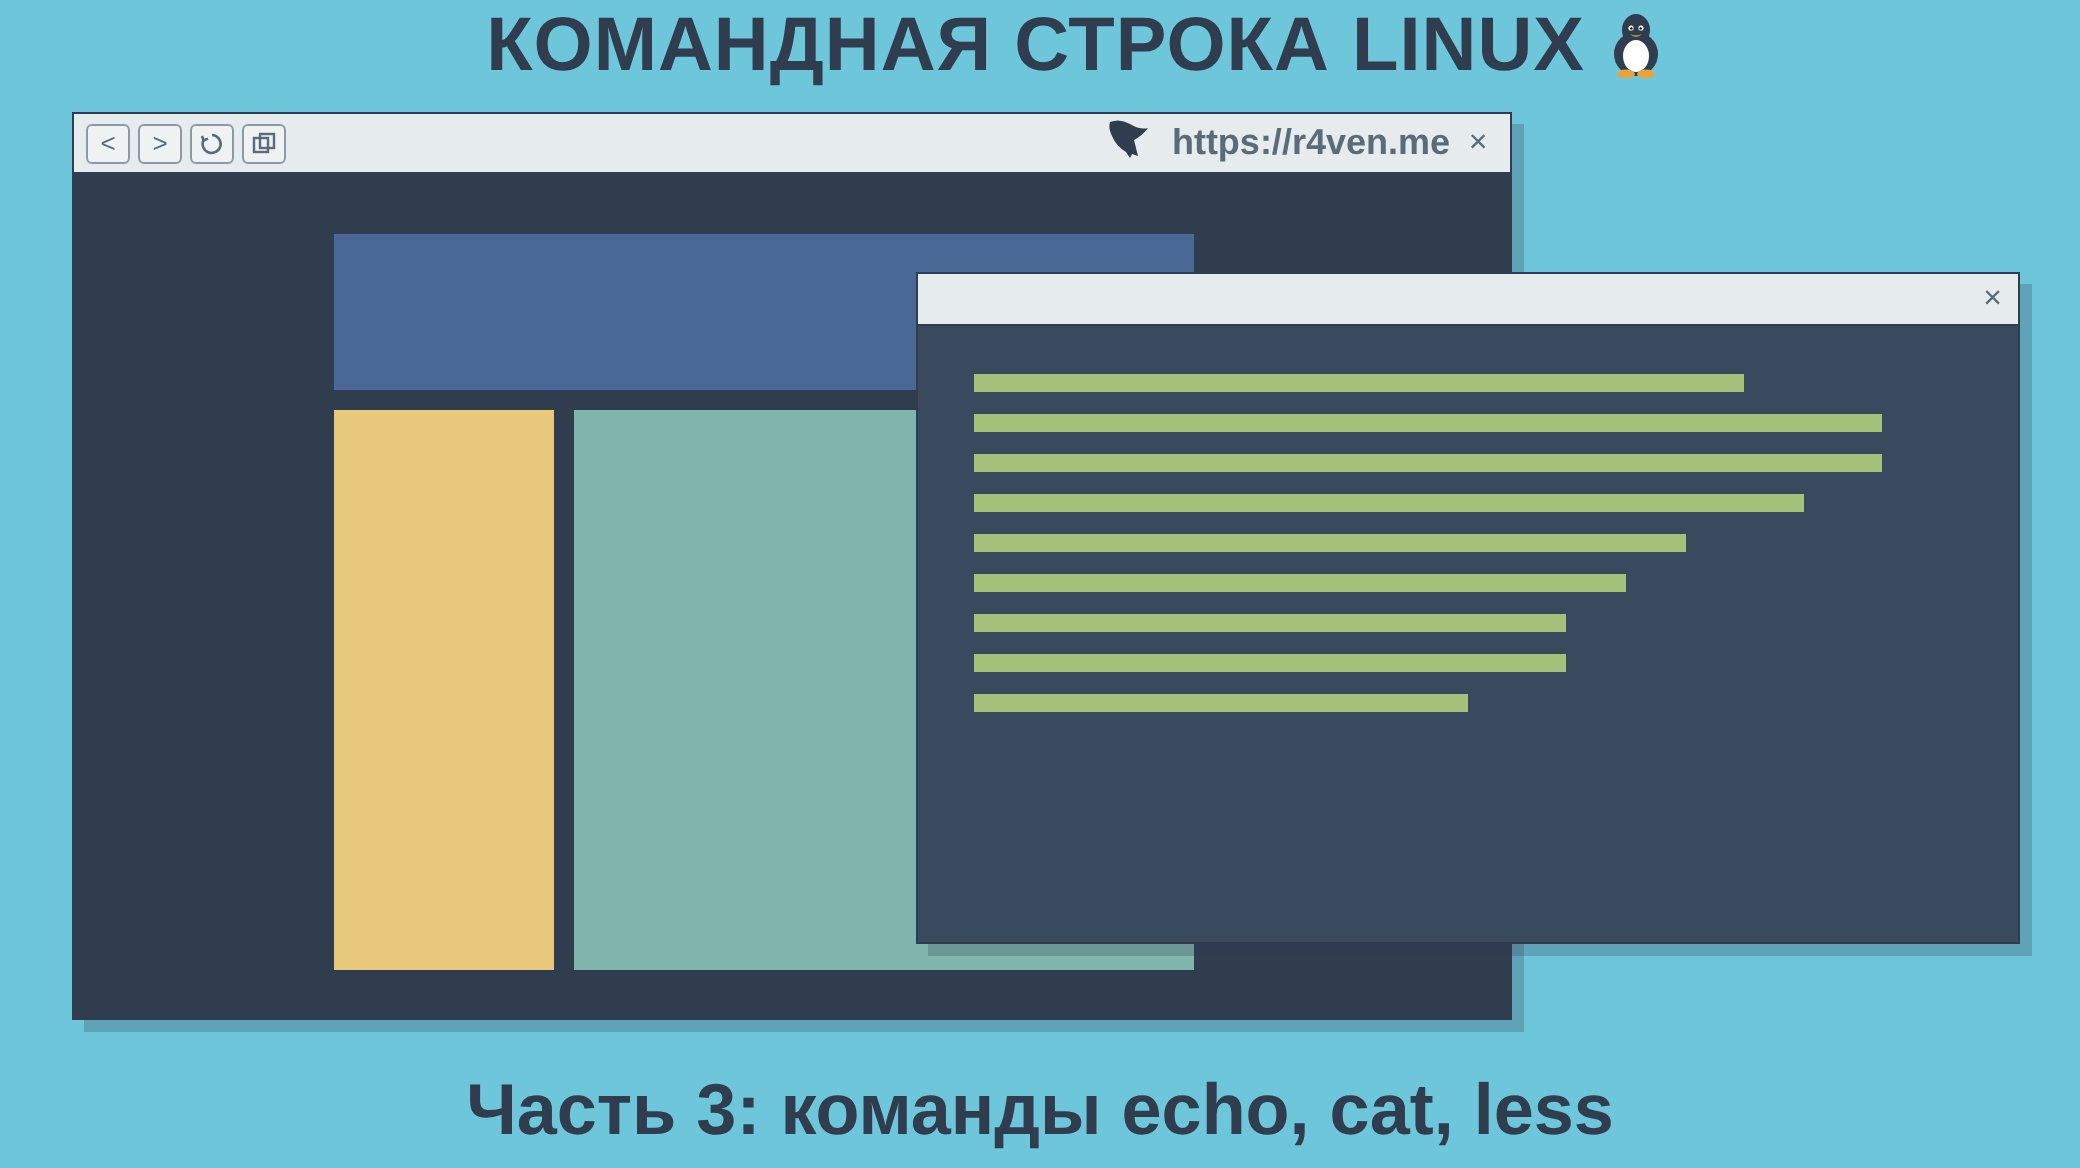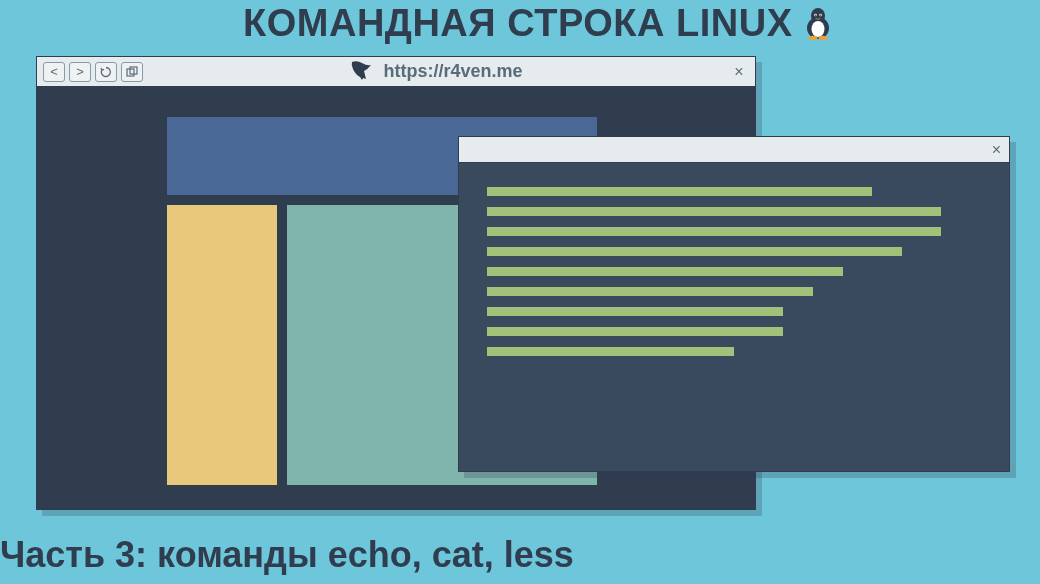--- a/index.html
+++ b/index.html
@@ -29,21 +29,21 @@
   .tux-icon {
     display: inline-block;
     vertical-align: -4px;
     margin-left: 6px;
   }
   .subtitle {
     position: absolute;
     bottom: 8px;
     left: 0;
     width: 100%;
-    text-align: left;
+    text-align: center;
     font-size: 36px;
     font-weight: 700;
     color: #2f3d4f;
   }
 
   
   .browser-window {
     position: absolute;
     left: 36px;
     top: 56px;
@@ -72,21 +72,21 @@
     align-items: center;
     justify-content: center;
     font-size: 13px;
     color: #5a6b7a;
     background: #eef2f3;
   }
   .url-area {
     flex: 1;
     display: flex;
     align-items: center;
-    justify-content: center;
+    justify-content: flex-end;
     gap: 8px;
   }
   .raven-icon { display:inline-block; }
   .url-text {
     font-size: 18px;
     font-weight: 700;
     color: #5a6b7a;
   }
   .browser-close {
     width: 20px;

